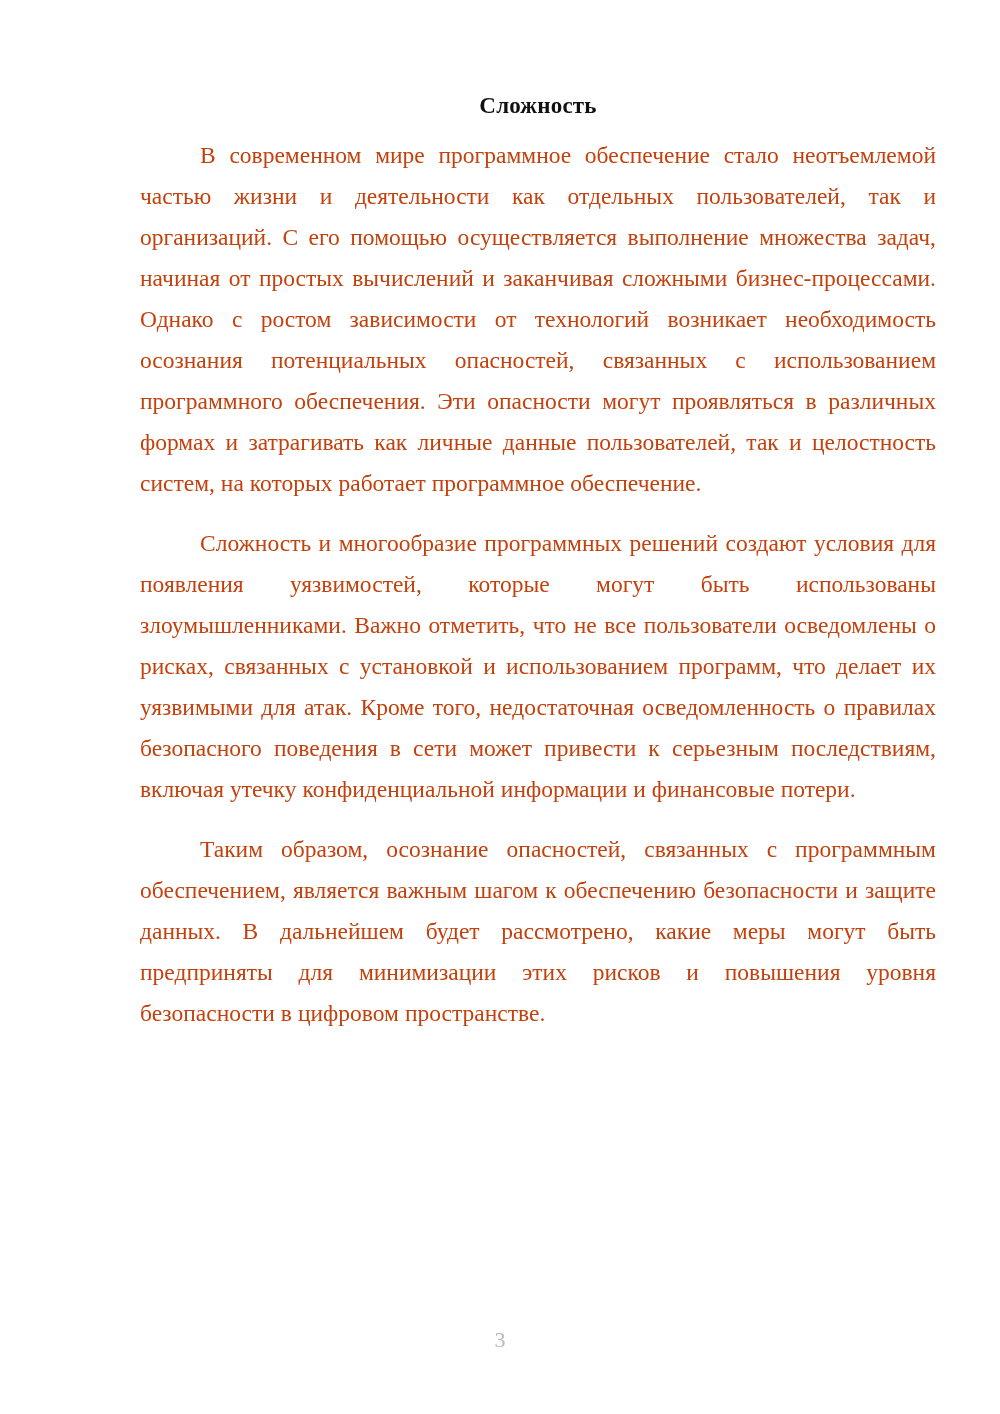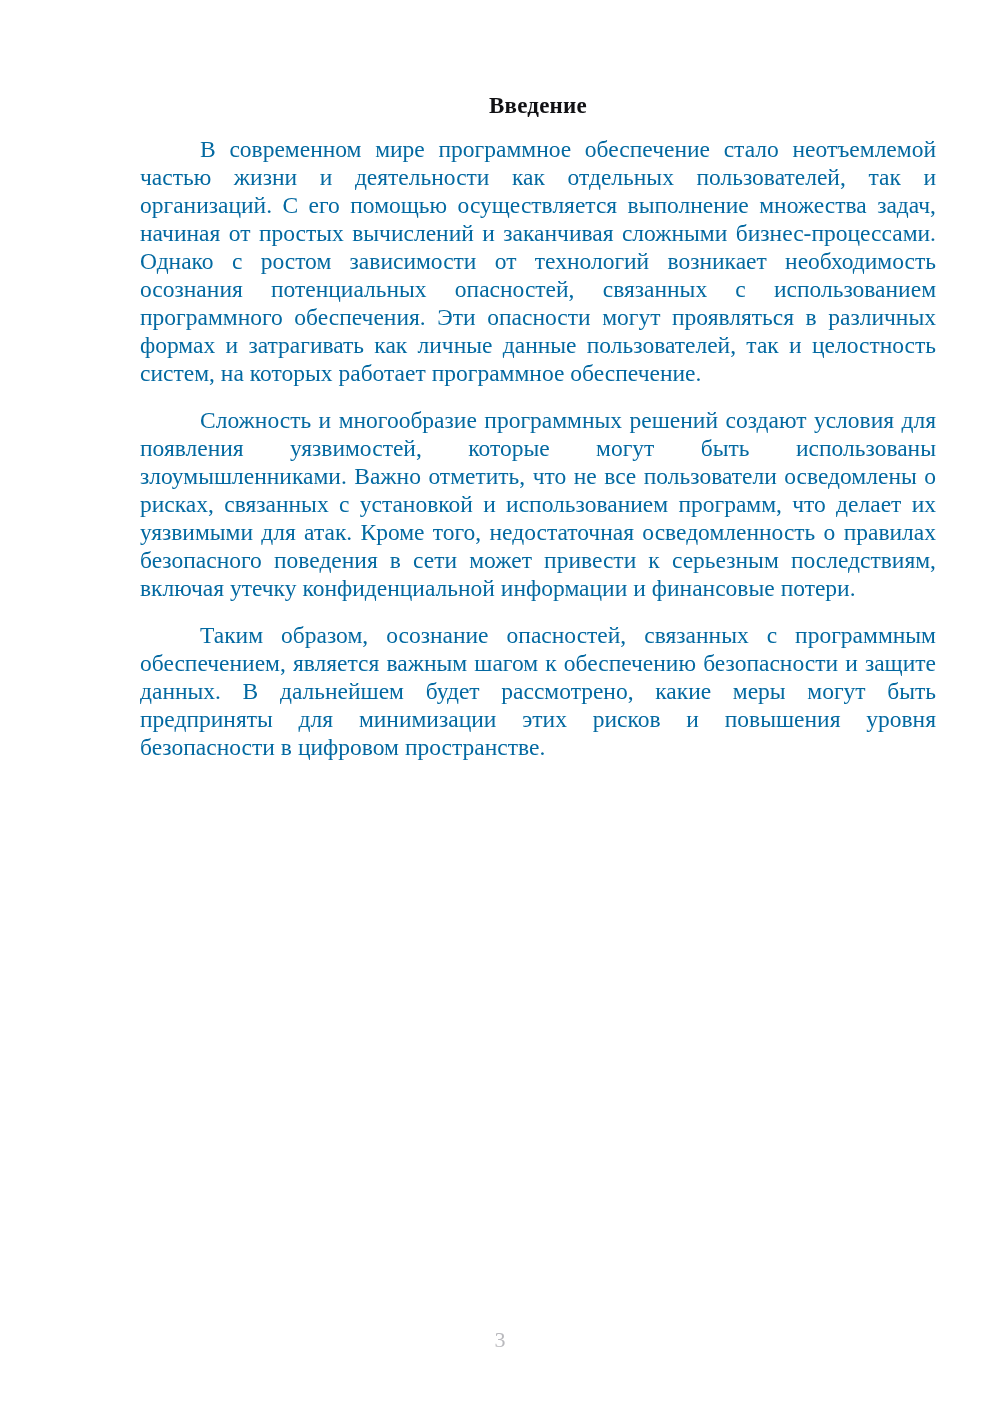--- a/index.html
+++ b/index.html
@@ -33,28 +33,28 @@
     font-weight: bold;
     text-align: center;
     letter-spacing: 0.2px;
     margin: 0 0 14px 0;
     line-height: 1.25;
     color: #111114;
   }
 
   .body-paragraph {
     font-size: 23.5px;
-    line-height: 28px;
+    line-height: 41px;
     text-align: justify;
     text-justify: inter-word;
     text-indent: 60px;
     margin: 0 0 19px 0;
     hyphens: none;
     word-spacing: 0.1px;
-    color: #0369a1;
+    color: #c2410c;
   }
 
   .body-paragraph:last-of-type {
     margin-bottom: 12px;
   }
 
   .page-number {
     position: absolute;
     left: 0;
     right: 0;
@@ -66,21 +66,21 @@
     font-family: "Liberation Serif", "DejaVu Serif", serif;
   }
 </style>
 </head>
 <body>
 
 <div class="page">
 
   <div class="content">
 
-    <h1 class="doc-title">Введение</h1>
+    <h1 class="doc-title">Сложность</h1>
 
     <p class="body-paragraph">В современном мире программное обеспечение стало неотъемлемой частью жизни и деятельности как отдельных пользователей, так и организаций. С его помощью осуществляется выполнение множества задач, начиная от простых вычислений и заканчивая сложными бизнес-процессами. Однако с ростом зависимости от технологий возникает необходимость осознания потенциальных опасностей, связанных с использованием программного обеспечения. Эти опасности могут проявляться в различных формах и затрагивать как личные данные пользователей, так и целостность систем, на которых работает программное обеспечение.</p>
 
     <p class="body-paragraph">Сложность и многообразие программных решений создают условия для появления уязвимостей, которые могут быть использованы злоумышленниками. Важно отметить, что не все пользователи осведомлены о рисках, связанных с установкой и использованием программ, что делает их уязвимыми для атак. Кроме того, недостаточная осведомленность о правилах безопасного поведения в сети может привести к серьезным последствиям, включая утечку конфиденциальной информации и финансовые потери.</p>
 
     <p class="body-paragraph">Таким образом, осознание опасностей, связанных с программным обеспечением, является важным шагом к обеспечению безопасности и защите данных. В дальнейшем будет рассмотрено, какие меры могут быть предприняты для минимизации этих рисков и повышения уровня безопасности в цифровом пространстве.</p>
 
   </div>
 
   <div class="page-number">3</div>

